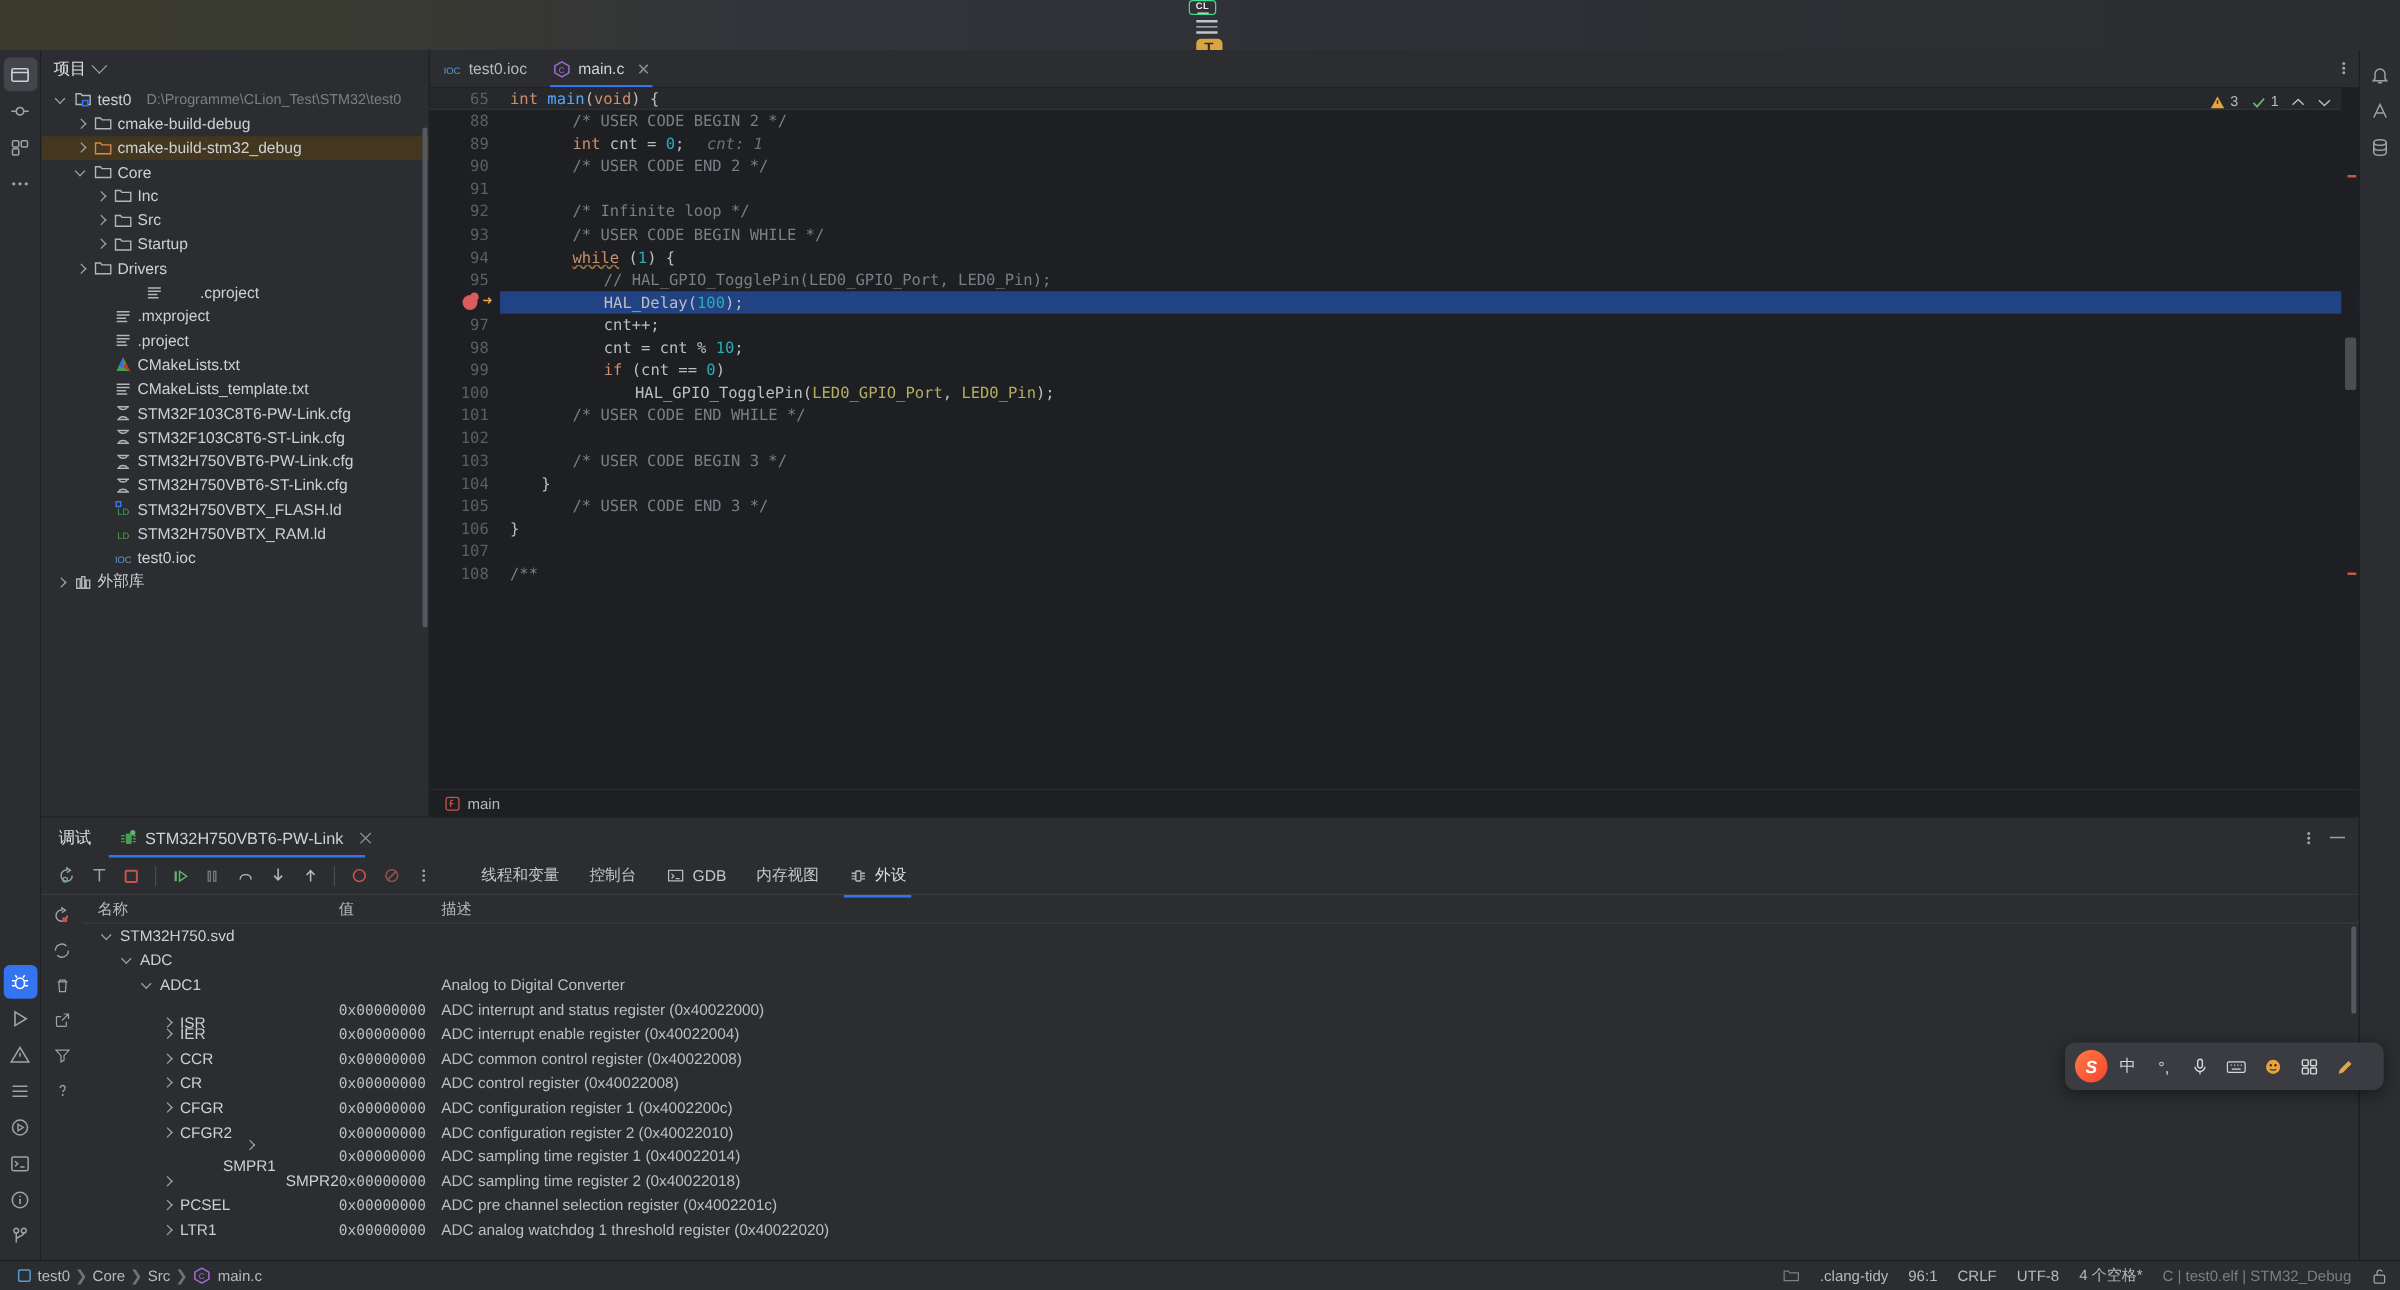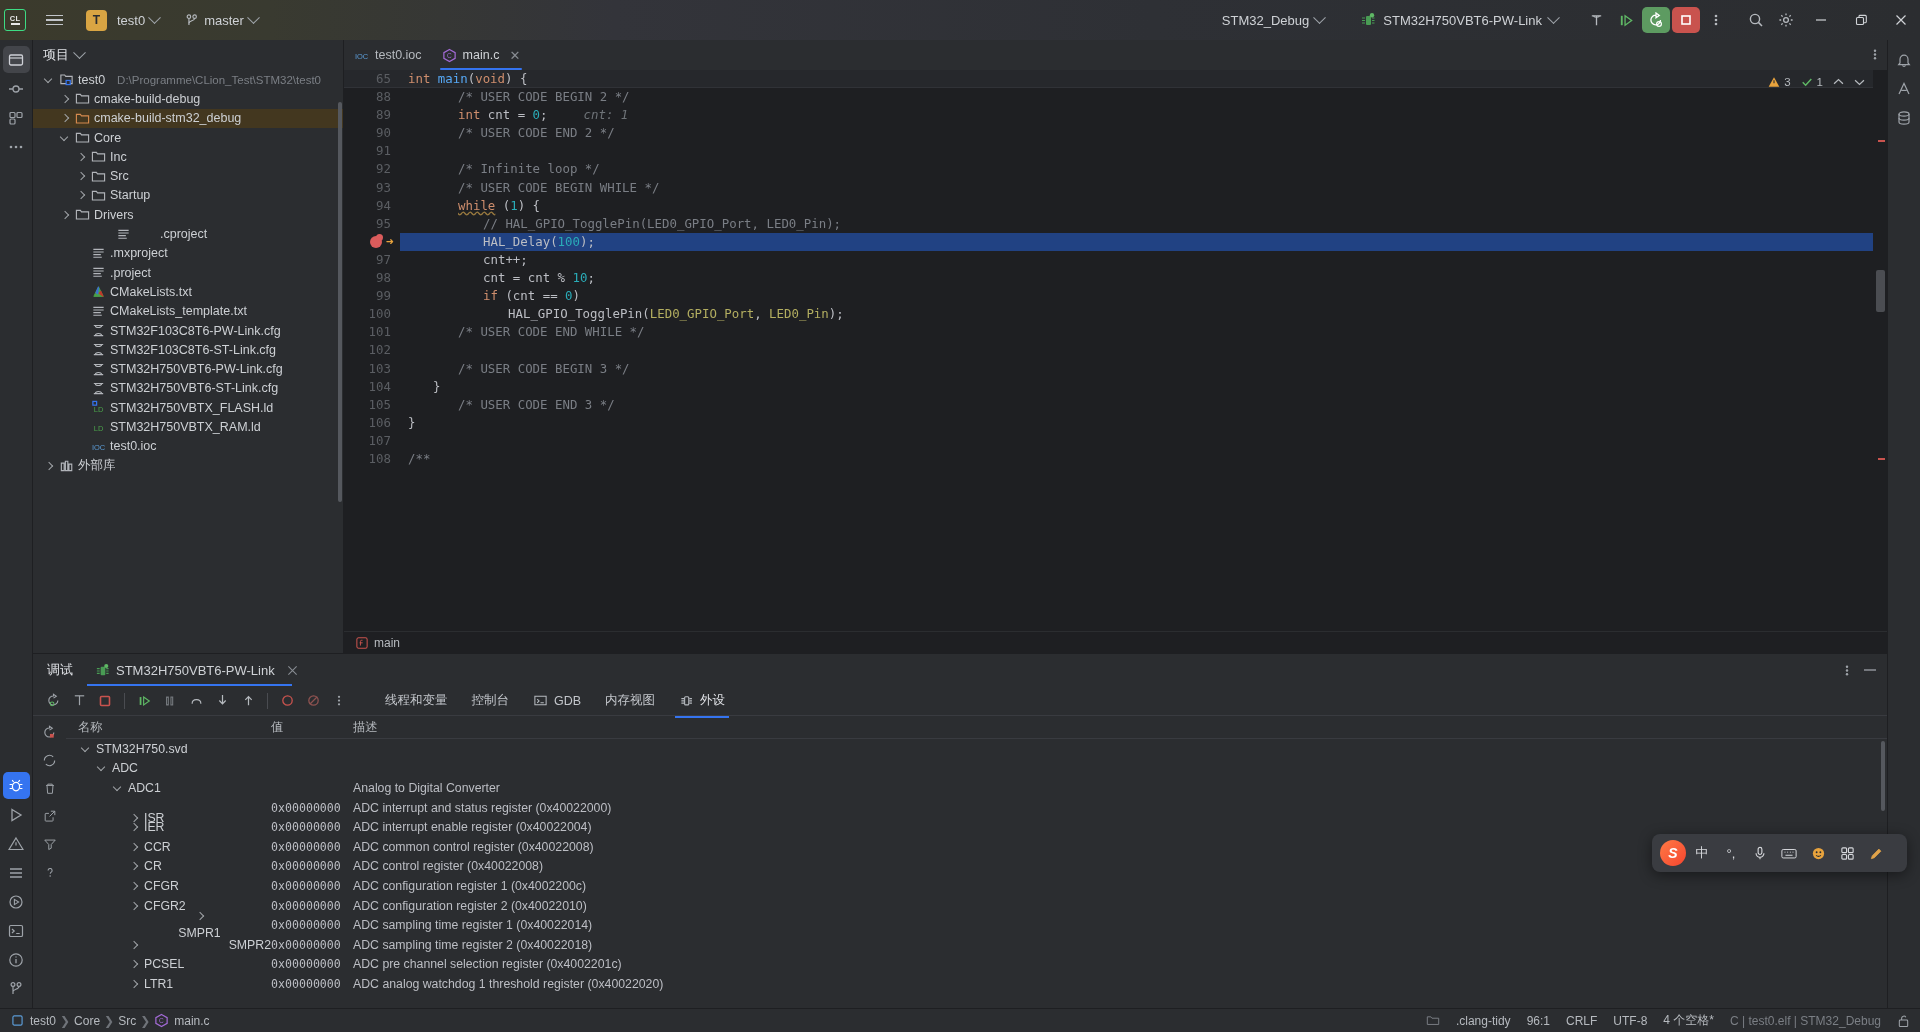--- a/index.html
+++ b/index.html
@@ -9,22 +9,22 @@
     font-family: "Liberation Sans", sans-serif;
     color: #dfe1e5;
     overflow: hidden;
   }
   .app { position: relative; width: 1920px; height: 1032px; display: flex; flex-direction: column; }
 
   
   .titlebar {
     height: 40px; min-height: 40px;
     background: linear-gradient(90deg,#3b3a2c 0%, #393a30 14%, #33343a 32%, #2e3035 60%, #2b2d30 100%);
-    display: flex; align-items: center; padding: 0 0; gap: 4px;
-    font-size: 13px; color: #cfd2d6;
+    display: flex; align-items: center; padding: 0 16px; gap: 4px;
+    font-size: 13px; color: #cfd2d6; flex-direction: column;
   }
   .tb-logo {
     width: 22px; height: 22px; border: 1.5px solid #3ddc84; border-radius: 3px;
     display: flex; flex-direction: column; align-items: center; justify-content: center;
     font-size: 7.5px; line-height: 7px; font-weight: 700; color: #e8e8e8; letter-spacing: .3px;
     margin-left: 4px;
   }
   .tb-logo i { display:block; width:9px; height:1.6px; background:#e8e8e8; margin-top:1.5px; }
   .tb-burger { width: 28px; height: 28px; display:flex; flex-direction:column; justify-content:center; align-items:center; gap:3px; margin-left:10px; cursor:pointer;}
   .tb-burger span { display:block; width:17px; height:1.6px; background:#c2c5ca; }
@@ -81,21 +81,21 @@
   .trow.sel { background:#43371f; }
   .arrow { width:12px; height:12px; flex:0 0 12px; position:relative; }
   .arrow.r::after, .arrow.d::after {
     content:''; position:absolute; left:3px; top:3px; width:5px; height:5px;
     border-right:1.3px solid #a0a4a8; border-bottom:1.3px solid #a0a4a8;
   }
   .arrow.r::after { transform: rotate(-45deg); }
   .arrow.d::after { transform: rotate(45deg); left:2px; top:2px; }
   .tlabel { color:#cdd0d4; }
   .tpath { color:#7b7f85; font-size:11.5px; margin-left:8px; }
-  .ico { width:15px; height:15px; flex:0 0 15px; display:flex; align-items:center; justify-content:center; }
+  .ico { width:15px; height:15px; flex:0 0 15px; display:flex; align-items:center; justify-content:flex-end; }
   .scrollthumb { position:absolute; width:4px; background:#55585e; border-radius:2px; right:1px; }
 
   
   .editor-area { flex:1; display:flex; flex-direction:column; min-width:0; background:#1e1f22; }
   .tabbar { height:30px; background:#2b2d30; display:flex; align-items:flex-end; position:relative; }
   .tab {
     height:30px; display:flex; align-items:center; gap:6px; padding:0 10px; font-size:12.5px;
     color:#b6babf; cursor:pointer; position:relative;
   }
   .tab.active { color:#cfd2d6; }
@@ -620,21 +620,21 @@
                 <div class="ln">103</div>
                 <div class="ln">104</div>
                 <div class="ln">105</div>
                 <div class="ln">106</div>
                 <div class="ln">107</div>
                 <div class="ln">108</div>
               </div>
             <div class="codecol" id="codecol">
                 <div class="codeline sticky"><span class="kw">int</span> <span class="fn">main</span>(<span class="kw">void</span>) {</div>
                 <div class="codeline"><span style="display:inline-block;width:50px"></span><span class="cmt">/* USER CODE BEGIN 2 */</span></div>
-                <div class="codeline"><span style="display:inline-block;width:50px"></span><span class="kw">int</span> cnt = <span class="num">0</span>;<span class="inlay" style="margin-left: 36px;">cnt: 1</span></div>
+                <div class="codeline"><span style="display:inline-block;width:50px"></span><span class="kw">int</span> cnt = <span class="num">0</span>;<span class="inlay" style="margin-left: 18px;">cnt: 1</span></div>
                 <div class="codeline"><span style="display:inline-block;width:50px"></span><span class="cmt">/* USER CODE END 2 */</span></div>
                 <div class="codeline"><span style="display:inline-block;width:0px"></span></div>
                 <div class="codeline"><span style="display:inline-block;width:50px"></span><span class="cmt">/* Infinite loop */</span></div>
                 <div class="codeline"><span style="display:inline-block;width:50px"></span><span class="cmt">/* USER CODE BEGIN WHILE */</span></div>
                 <div class="codeline"><span style="display:inline-block;width:50px"></span><span class="kw squiggle">while</span> (<span class="num">1</span>) {</div>
                 <div class="codeline"><span style="display:inline-block;width:75px"></span><span class="cmt">// HAL_GPIO_TogglePin(LED0_GPIO_Port, LED0_Pin);</span></div>
                 <div class="codeline hl"><span style="display:inline-block;width:75px"></span>HAL_Delay(<span class="num">100</span>);</div>
                 <div class="codeline"><span style="display:inline-block;width:75px"></span>cnt++;</div>
                 <div class="codeline"><span style="display:inline-block;width:75px"></span>cnt = cnt % <span class="num">10</span>;</div>
                 <div class="codeline"><span style="display:inline-block;width:75px"></span><span class="kw">if</span> (cnt == <span class="num">0</span>)</div>

